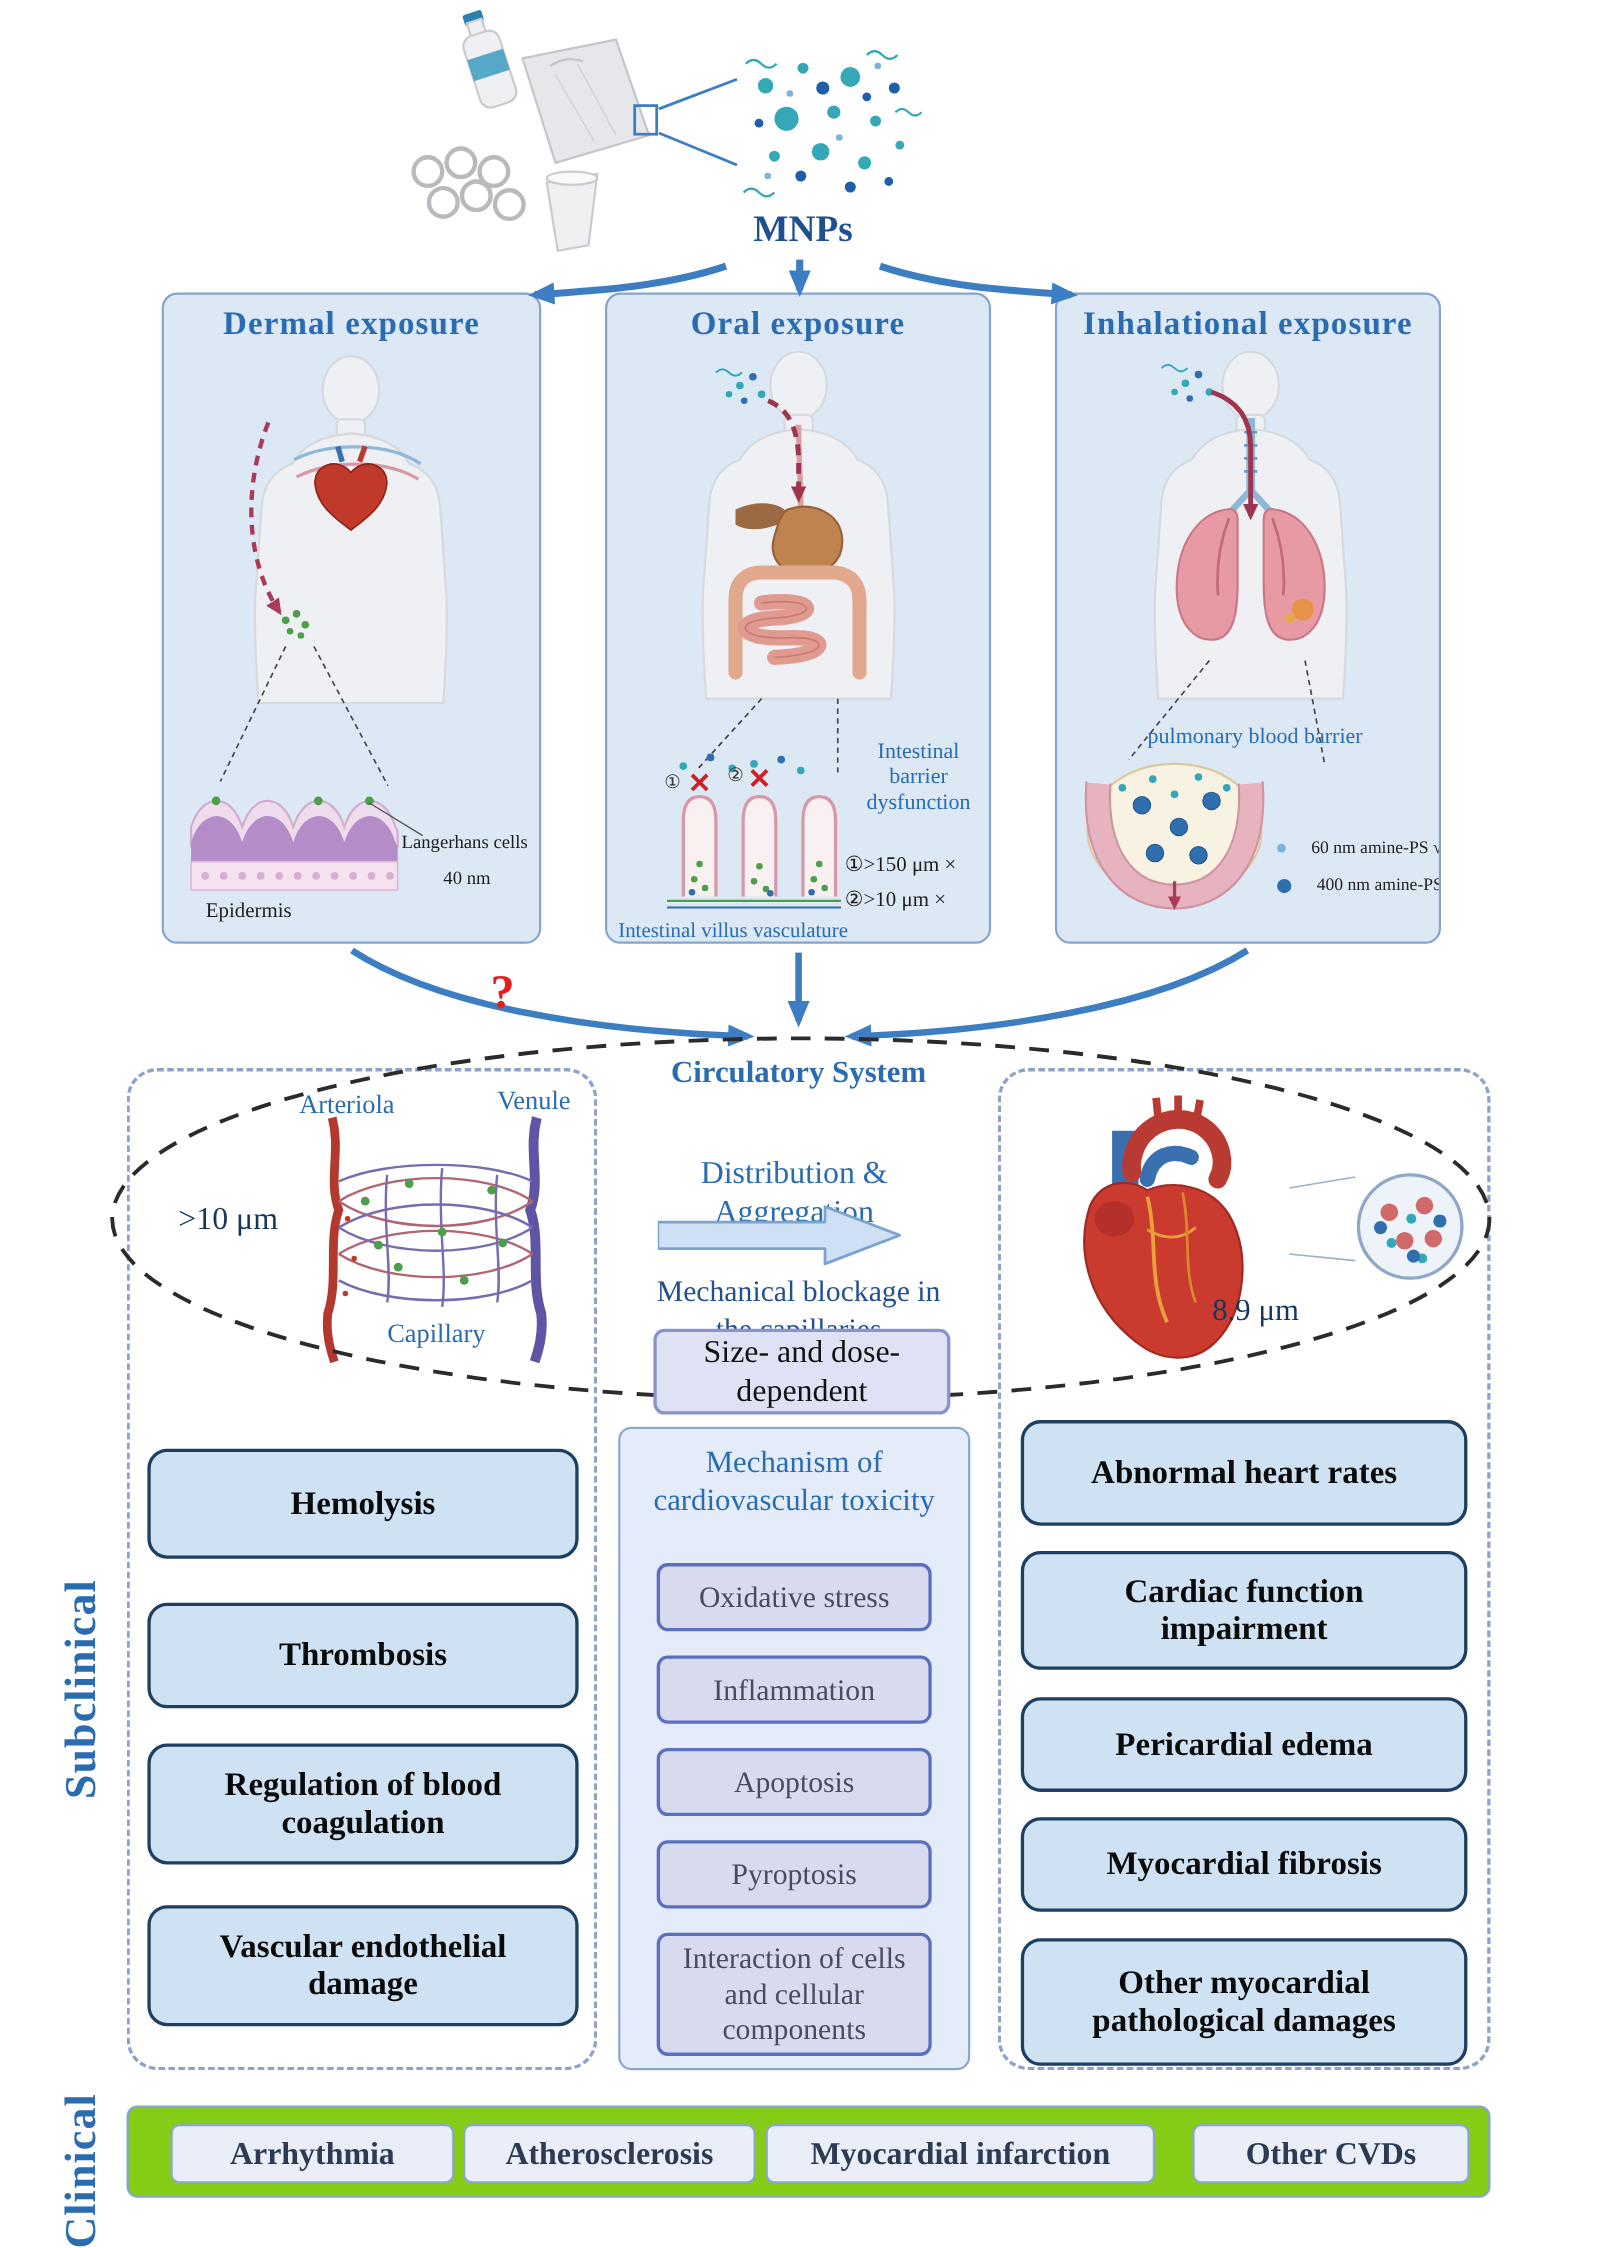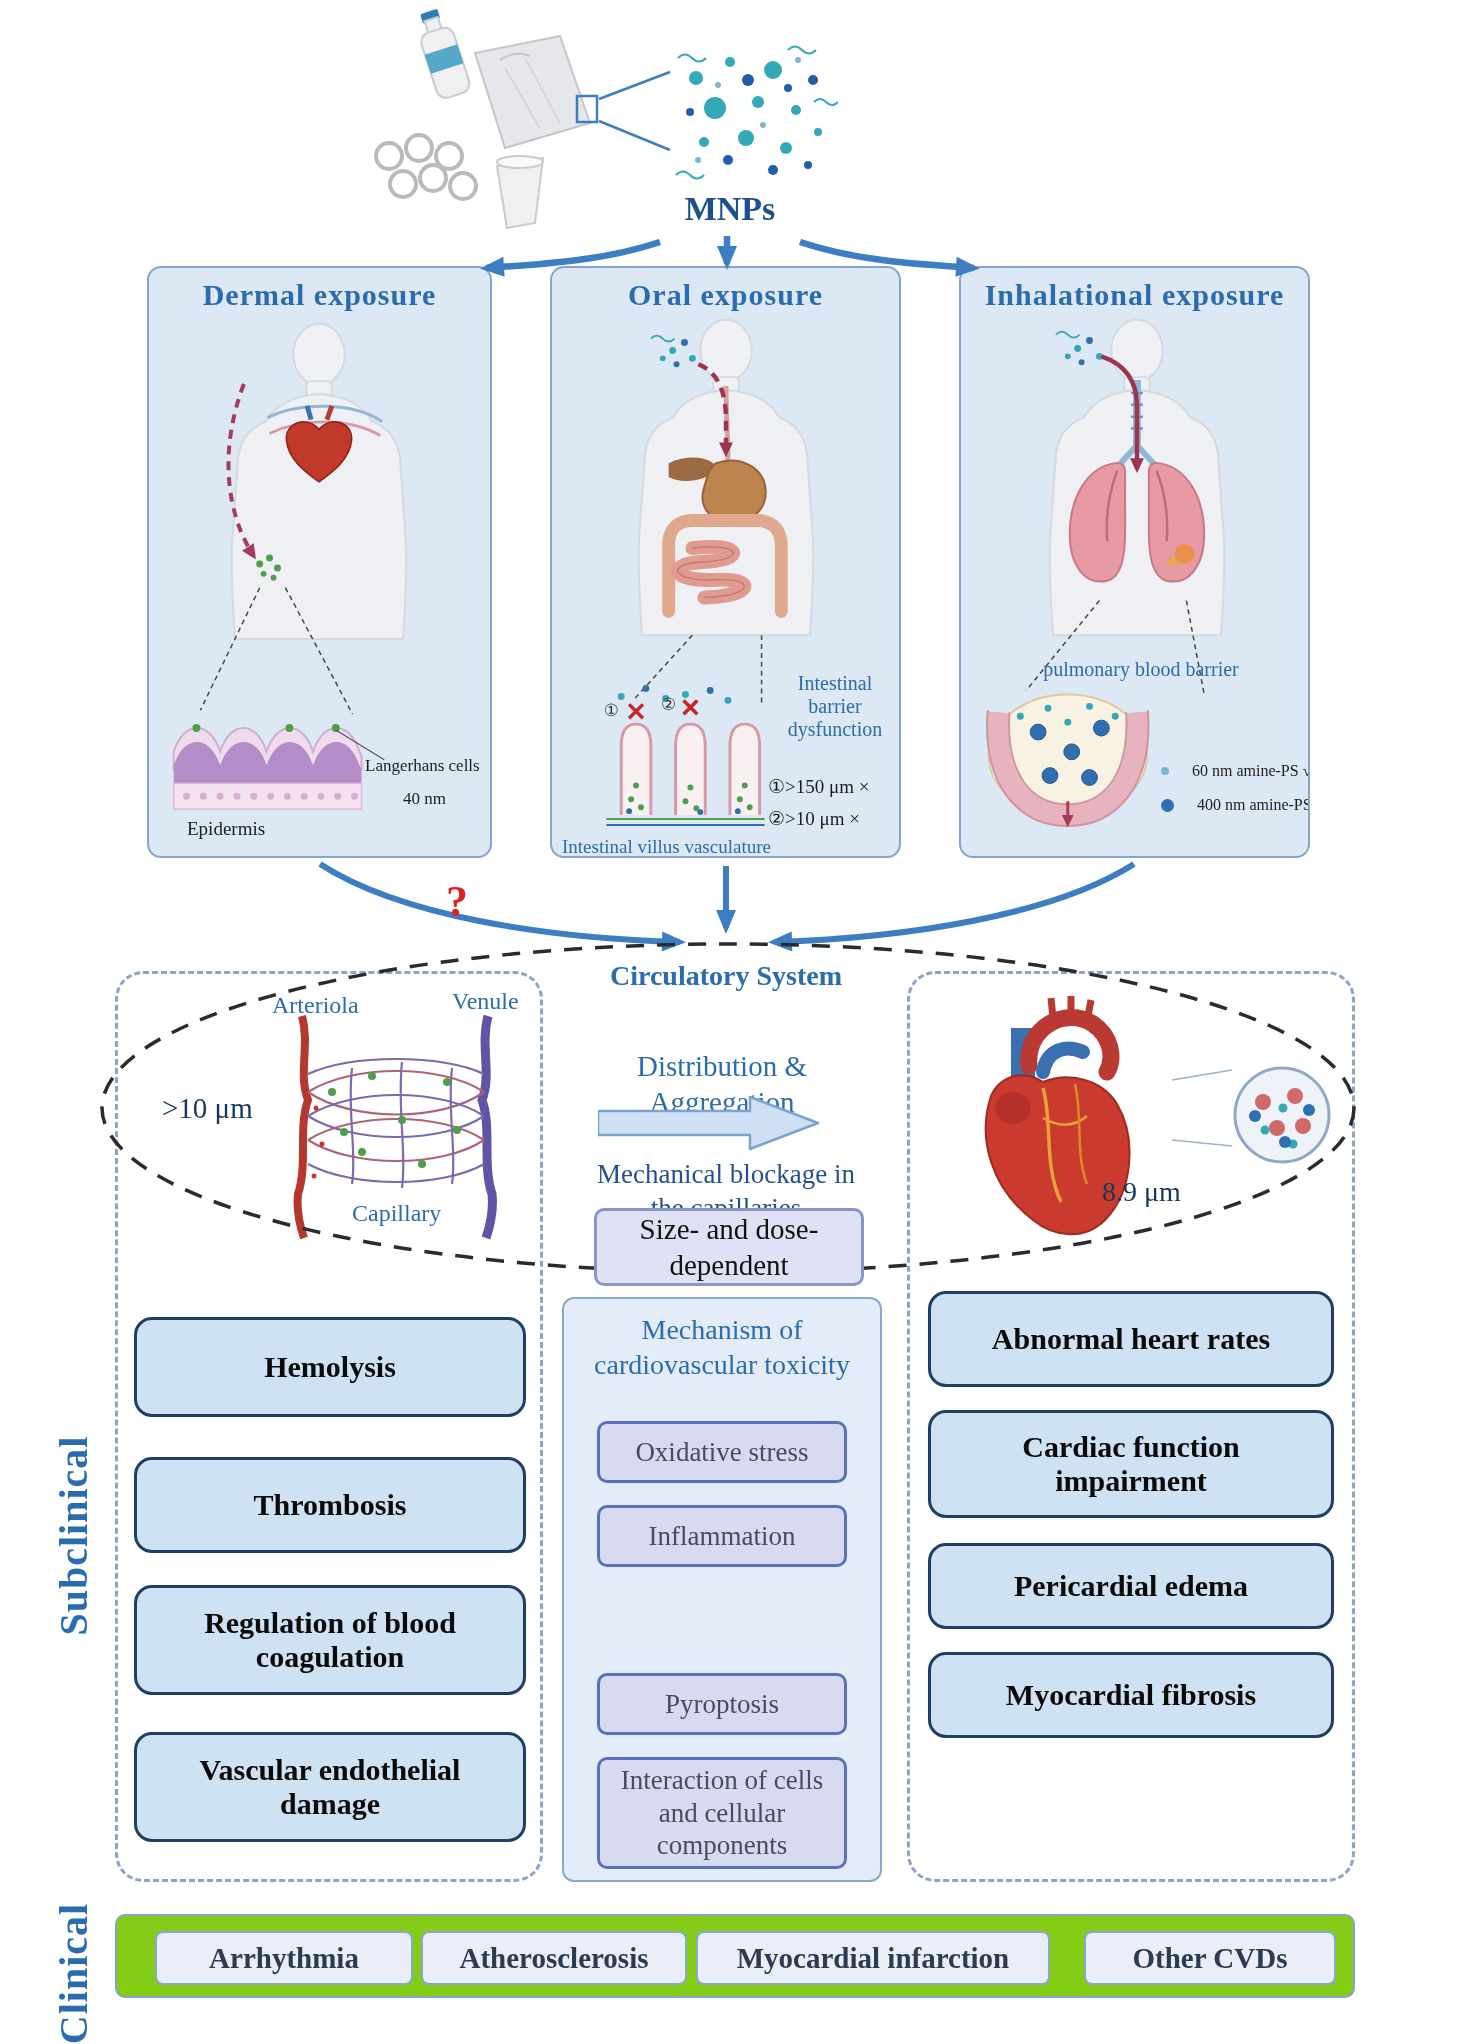--- a/index.html
+++ b/index.html
@@ -391,32 +391,34 @@
   <svg class="abs" style="left:598px;top:1094px" width="224" height="58" viewBox="0 0 224 58">
     <polygon points="0,17 152,17 152,3 220,29 152,55 152,41 0,41" fill="#cfe0f5" stroke="#7aa3d0" stroke-width="2.5" stroke-linejoin="round"></polygon>
   </svg>
   <div class="mid-label" style="left:586px;top:1158px;width:280px;font-size:27px;color:#23508f">Mechanical blockage in the capillaries</div>
   <div class="size-dose" style="left:594px;top:1208px;width:270px;height:78px">Size- and dose-dependent</div>
 
   <div class="mid-panel" style="left:562px;top:1297px;width:320px;height:585px"></div>
   <div class="mid-label" style="left:572px;top:1312px;width:300px;font-size:28px">Mechanism of cardiovascular toxicity</div>
   <div class="mech-box" style="left:597px;top:1421px;width:250px;height:62px">Oxidative stress</div>
   <div class="mech-box" style="left:597px;top:1505px;width:250px;height:62px">Inflammation</div>
+  <div class="mech-box" style="left:597px;top:1589px;width:250px;height:62px">Apoptosis</div>
   <div class="mech-box" style="left:597px;top:1673px;width:250px;height:62px">Pyroptosis</div>
   <div class="mech-box" style="left:597px;top:1757px;width:250px;height:112px">Interaction of cells and cellular components</div>
 
   <div class="effect-box" style="left:134px;top:1317px;width:392px;height:100px">Hemolysis</div>
   <div class="effect-box" style="left:134px;top:1457px;width:392px;height:96px">Thrombosis</div>
   <div class="effect-box" style="left:134px;top:1585px;width:392px;height:110px">Regulation of blood coagulation</div>
   <div class="effect-box" style="left:134px;top:1732px;width:392px;height:110px">Vascular endothelial damage</div>
 
   <div class="effect-box" style="left:928px;top:1410px;width:406px;height:108px">Cardiac function impairment</div>
   <div class="effect-box" style="left:928px;top:1291px;width:406px;height:96px">Abnormal heart rates</div>
   <div class="effect-box" style="left:928px;top:1543px;width:406px;height:86px">Pericardial edema</div>
   <div class="effect-box" style="left:928px;top:1652px;width:406px;height:86px">Myocardial fibrosis</div>
+  <div class="effect-box" style="left:928px;top:1762px;width:406px;height:116px">Other myocardial pathological damages</div>
 
   <div class="vlabel" style="left:-77px;top:1512px;width:300px">Subclinical</div>
   <div class="vlabel" style="left:-2px;top:1950px;width:150px">Clinical</div>
 
   <div class="clinical-bar" style="left:115px;top:1914px;width:1240px;height:84px">
     <div class="clinical-item" style="left:38px;top:15px;width:258px;height:54px">Arrhythmia</div>
     <div class="clinical-item" style="left:304px;top:15px;width:266px;height:54px">Atherosclerosis</div>
     <div class="clinical-item" style="left:579px;top:15px;width:354px;height:54px">Myocardial infarction</div>
     <div class="clinical-item" style="left:967px;top:15px;width:252px;height:54px">Other CVDs</div>
   </div>

